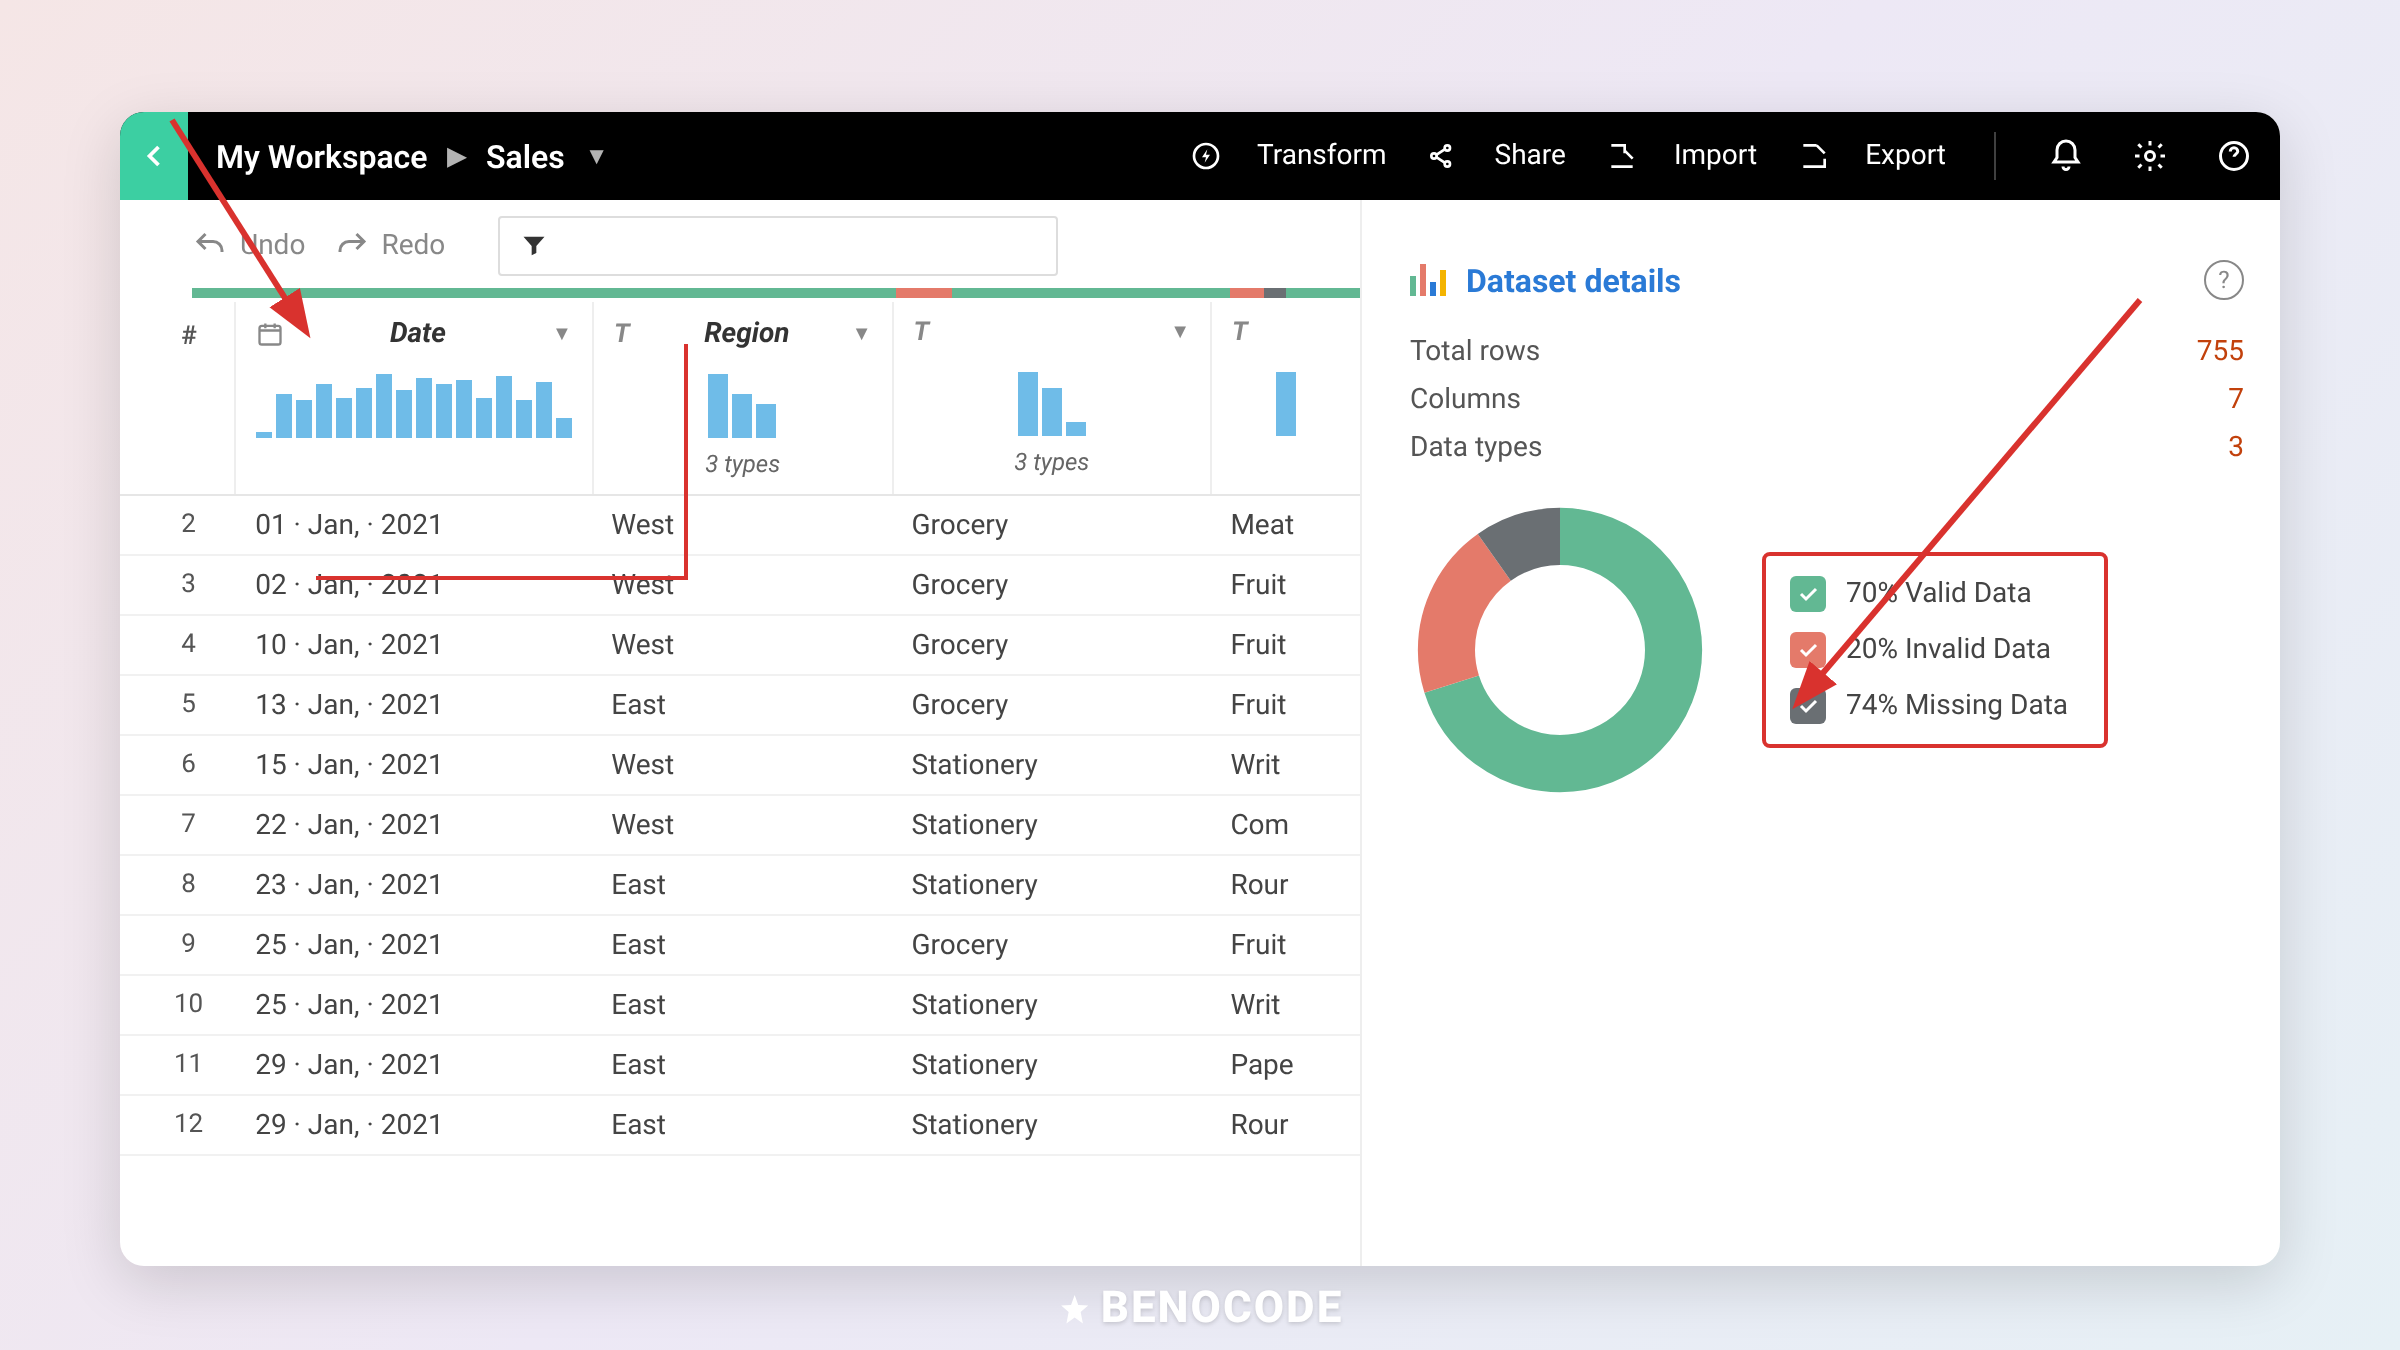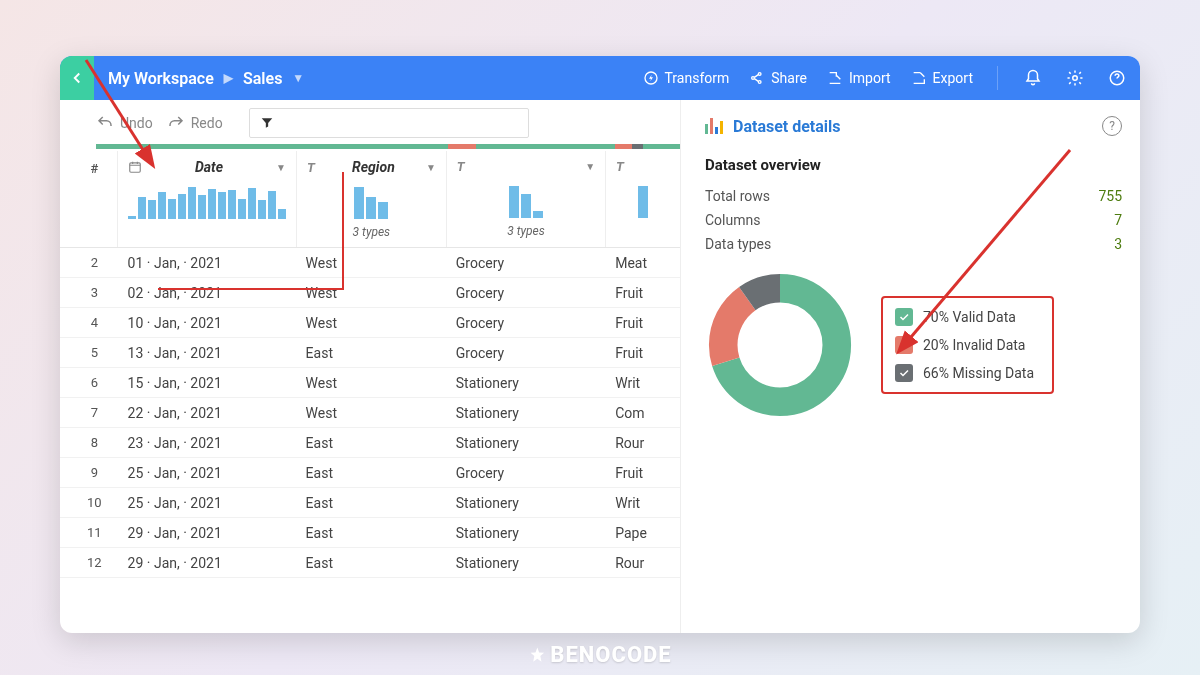--- a/index.html
+++ b/index.html
@@ -7,39 +7,39 @@
     font-family: -apple-system, BlinkMacSystemFont, 'Segoe UI', Roboto, sans-serif;
     background: linear-gradient(135deg, #f5e6e6 0%, #ede8f5 50%, #e6f0f5 100%);
     width: 1200px; height: 675px; overflow: hidden; position: relative;
   }
   .app-frame {
     position: absolute; top: 56px; left: 60px; right: 60px; bottom: 42px;
     background: #fff; border-radius: 12px; overflow: hidden;
     box-shadow: 0 8px 30px rgba(0,0,0,0.15);
   }
   .topbar {
-    height: 44px; background: #3b82f6; display: flex; align-items: center;
+    height: 44px; background: #000000; display: flex; align-items: center;
     color: #fff; padding: 0 12px; gap: 8px;
   }
   .back-btn {
     width: 34px; height: 44px; display: flex; align-items: center; justify-content: center;
     background: #3ccfa2; margin: 0 6px 0 -12px; cursor: pointer;
   }
   .breadcrumbs { display: flex; align-items: center; gap: 10px; font-size: 16px; font-weight: 600; }
   .bc-sep { opacity: .7; font-size: 12px; }
   .spacer { flex: 1; }
   .top-actions { display: flex; align-items: center; gap: 20px; }
-  .top-action { display: flex; align-items: center; gap: 6px; font-size: 14px; cursor: pointer; justify-content: flex-end; }
+  .top-action { display: flex; align-items: center; gap: 18px; font-size: 14px; cursor: pointer; justify-content: flex-end; }
   .top-action svg { width: 16px; height: 16px; }
   .vsep { width: 1px; height: 24px; background: rgba(255,255,255,0.25); margin: 0 4px; }
   .icon-btn { width: 22px; height: 22px; display:flex; align-items:center; justify-content:center; cursor:pointer; }
 
   .main-row { display: flex; height: calc(100% - 44px); }
   .left-pane { flex: 1; display: flex; flex-direction: column; min-width: 0; overflow: hidden; }
-  .right-pane { width: 460px; border-left: 1px solid #eee; padding: 12px 18px 10px 24px; overflow: hidden; position: relative; }
+  .right-pane { width: 460px; border-left: 1px solid #eee; padding: 26px 18px 10px 24px; overflow: hidden; position: relative; }
 
   .toolbar { display: flex; align-items: center; gap: 14px; padding: 8px 14px 6px 36px; }
   .tool-btn { display: flex; align-items: center; gap: 6px; color: #888; font-size: 14px; cursor: pointer; }
   .search-box { margin-left: 12px; display: flex; align-items: center; gap: 8px; border: 1px solid #ddd; border-radius: 2px; padding: 4px 10px; flex: 0 0 280px; height: 30px; }
   .search-box input { border: none; outline: none; font-size: 14px; color: #555; width: 100%; }
 
   .quality-strip { display: flex; height: 5px; margin: 0 0 2px 0; padding-left: 36px; }
   .q-seg { height: 100%; }
 
   .grid-header { display: flex; border-bottom: 1px solid #e6e6e6; padding-left: 12px; }
@@ -67,21 +67,21 @@
 
   
   .panel-title { display: flex; align-items: center; gap: 10px; padding: 4px 0 14px 0; }
   .panel-title .pt-icon { display:flex; gap:2px; align-items:flex-end; height:16px; }
   .panel-title .pt-icon span { width:3px; display:block; }
   .panel-title h3 { color: #2a7ad6; font-size: 16px; font-weight: 700; }
   .help-q { margin-left: auto; width:20px;height:20px;border:1.5px solid #888;border-radius:50%;display:flex;align-items:center;justify-content:center;font-size:12px;color:#888;cursor:pointer; }
 
   .section-h { font-weight: 700; font-size: 15px; color: #222; margin: 6px 0 10px 0; }
   .ov-row { display: flex; justify-content: space-between; font-size: 14px; color: #555; padding: 4px 0; }
-  .ov-row .val { color: #4d7c0f; }
+  .ov-row .val { color: #c2410c; }
 
   .quality-area { display: flex; align-items: center; gap: 26px; margin-top: 14px; }
   .donut { width: 150px; height: 150px; position: relative; }
   .donut svg { transform: rotate(-90deg); }
   .legend-box { border: 2px solid #d9322e; border-radius: 4px; padding: 10px 18px 10px 12px; display:flex; flex-direction:column; gap: 10px; }
   .leg-item { display: flex; align-items: center; gap: 10px; font-size: 14px; color: #444; }
   .leg-sw { width: 18px; height: 18px; border-radius: 3px; display:flex; align-items:center; justify-content:center; }
   .leg-sw svg { width: 12px; height: 12px; }
 
   
@@ -351,21 +351,20 @@
         <div class="pt-icon">
           <span style="height:10px;background:#62b893"></span>
           <span style="height:16px;background:#e47a6a"></span>
           <span style="height:7px;background:#2a7ad6"></span>
           <span style="height:13px;background:#f4b400"></span>
         </div>
         <h3>Dataset details</h3>
         <div class="help-q">?</div>
       </div>
 
-      <div class="section-h">Dataset overview</div>
       <div class="ov-row">
         <span>Total rows</span>
         <span class="val">755</span>
       </div>
       <div class="ov-row">
         <span>Columns</span>
         <span class="val">7</span>
       </div>
       <div class="ov-row">
         <span>Data types</span>
@@ -396,21 +395,21 @@
                 </svg>
             </div>
             <span>20% Invalid Data</span>
           </div>
           <div class="leg-item">
             <div class="leg-sw" style="background:#6a6f73">
               <svg viewBox="0 0 24 24" fill="none" stroke="#fff" stroke-width="3">
                   <path d="M5 12l5 5L20 7"></path>
                 </svg>
             </div>
-            <span>66% Missing Data</span>
+            <span>74% Missing Data</span>
           </div>
         </div>
       </div>
     </div>
   </div>
 </div>
 
 <svg class="anno-arrow1" width="100" height="130">
   <defs>
       <marker id="ah1" markerWidth="10" markerHeight="10" refX="6" refY="3" orient="auto">

